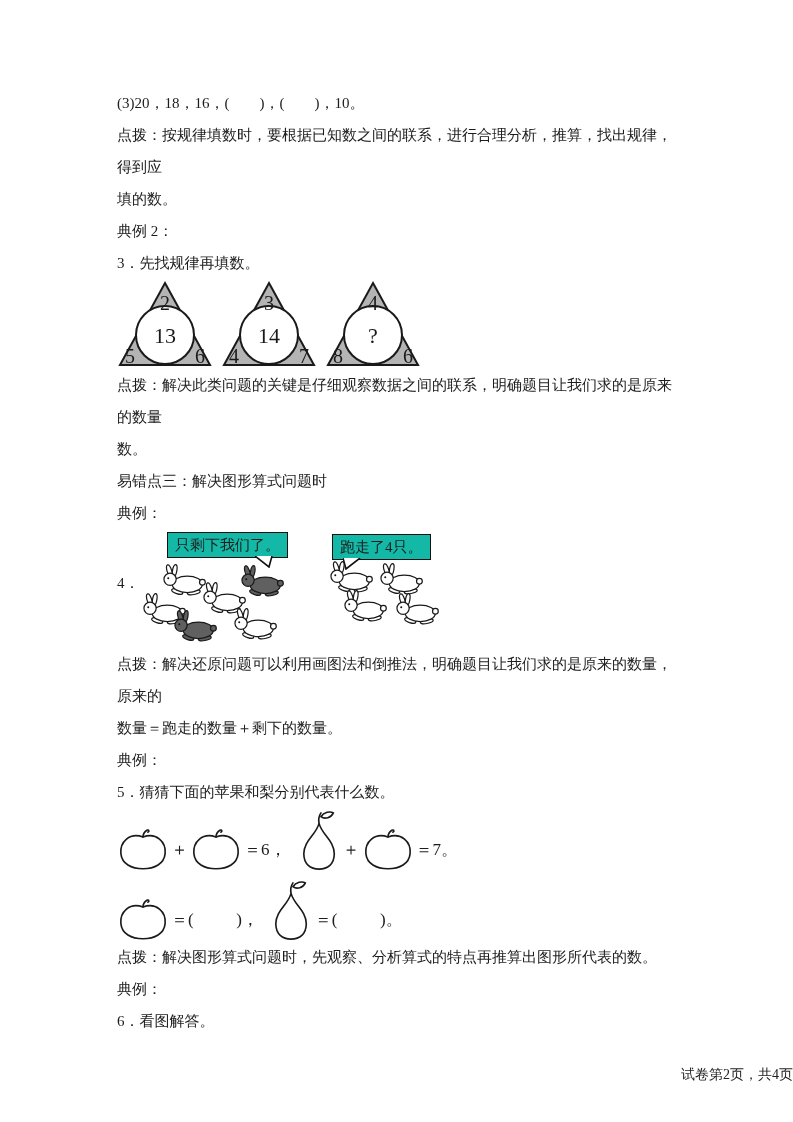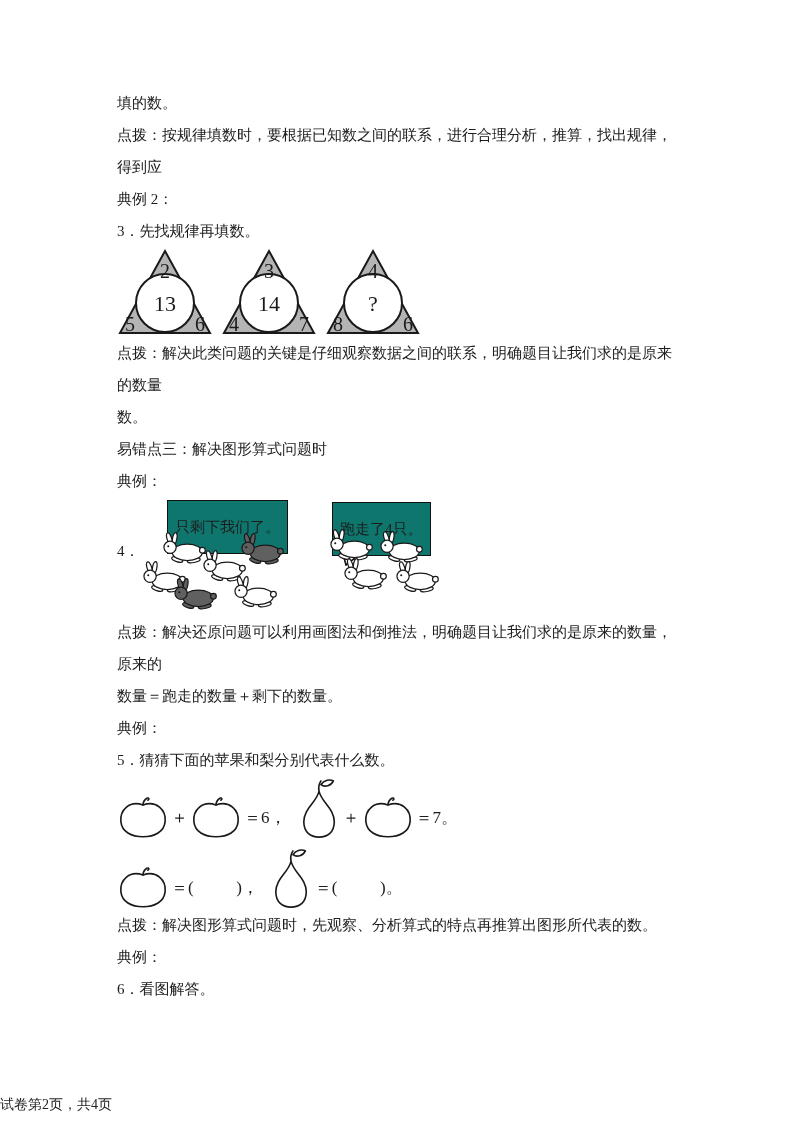--- a/index.html
+++ b/index.html
@@ -14,36 +14,36 @@
   .content p{
     margin:0;font-size:15px;line-height:32px;white-space:pre-wrap;
   }
   
   .tri-row{display:flex;gap:8px;margin:1px 0;}
   .tri-num{font-family:"Liberation Serif","DejaVu Serif",serif;fill:#1a1a1a;}
   
   .fig4{position:relative;height:119px;}
   .fig4 .qnum{position:absolute;left:0;top:45px;font-size:15px;}
   .bubble{
-    position:absolute;border:1.6px solid #111;background:#0f766e;
-    font-size:15px;line-height:20px;padding:16px 7px;white-space:nowrap;
+    position:absolute;border:1.6px solid #111;background:#14b8a6;
+    font-size:15px;line-height:20px;padding:2px 7px;white-space:nowrap;
   }
   .bubble .tail{position:absolute;bottom:-11px;width:18px;height:12px;}
   .bubble .tail.right{right:14px;}
   .bubble .tail.left{left:10px;}
   .rabbit{position:absolute;width:46px;height:32px;}
   
   .eqrow{display:flex;align-items:flex-end;}
   .eqrow-1{margin-top:3px;}
   .eqrow-2{margin-top:10px;}
   .eqtext{font-size:17px;line-height:20px;margin:0 2px 11px 2px;white-space:pre;}
   .fruit-apple{width:52px;height:42px;}
   .fruit-pear{width:42px;height:60px;margin-left:10px;}
   .footer{
-    position:absolute;top:1096px;left:0;width:100%;text-align:left;
+    position:absolute;top:1066px;left:0;width:100%;text-align:right;
     font-size:14px;color:#222;
   }
 </style>
 </head>
 <body>
 
 <svg width="0" height="0" style="position:absolute" aria-hidden="true">
   <defs>
     <g id="rabbit-shape" stroke="#1a1a1a" stroke-width="1.7" stroke-linecap="round">
       <ellipse cx="13" cy="9" rx="3.2" ry="8.5" transform="rotate(-18 13 9)"></ellipse>
@@ -62,22 +62,23 @@
     <g id="pear-shape" stroke="#1a1a1a" stroke-width="1.7" fill="none" stroke-linecap="round">
       <path d="M21 13 C 18 25 5 31 5 45 C 5 56 12 61 21 61 C 30 61 37 56 37 45 C 37 31 24 25 21 13 Z"></path>
       <path d="M21 13 C 20 8 21 5 23 2"></path>
       <path d="M23 6 C 26 1 33 0 36 2 C 34 7 27 9 23 6 Z"></path>
     </g>
   </defs>
 </svg>
 
 <div class="content">
 
+  <p>(3)20，18，16，(        )，(        )，10。</p>
+  <p>点拨：按规律填数时，要根据已知数之间的联系，进行合理分析，推算，找出规律，得到应</p>
   <p>填的数。</p>
-  <p>点拨：按规律填数时，要根据已知数之间的联系，进行合理分析，推算，找出规律，得到应</p>
   <p>典例 2：</p>
   <p>3．先找规律再填数。</p>
 
   <div class="tri-row">
     <svg width="96" height="88" viewBox="0 0 96 88">
       <polygon points="48,3 93,85 3,85" fill="#b4b4b4" stroke="#1a1a1a" stroke-width="2"></polygon>
       <circle cx="48" cy="55" r="29" fill="#fff" stroke="#1a1a1a" stroke-width="2"></circle>
       <text class="tri-num" x="48" y="30" font-size="20" text-anchor="middle">2</text>
       <text class="tri-num" x="13" y="83" font-size="20" text-anchor="middle">5</text>
       <text class="tri-num" x="83" y="83" font-size="20" text-anchor="middle">6</text>

